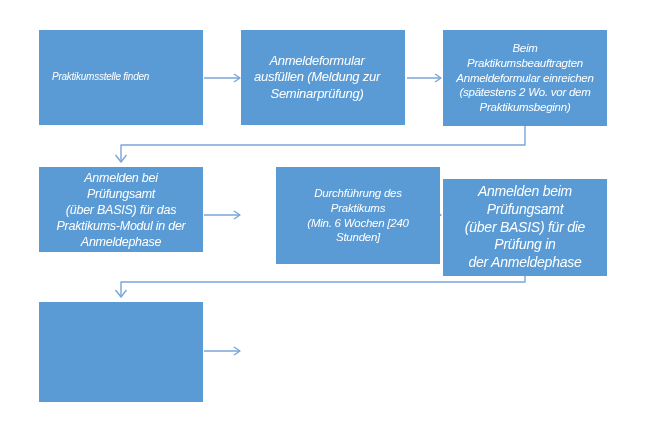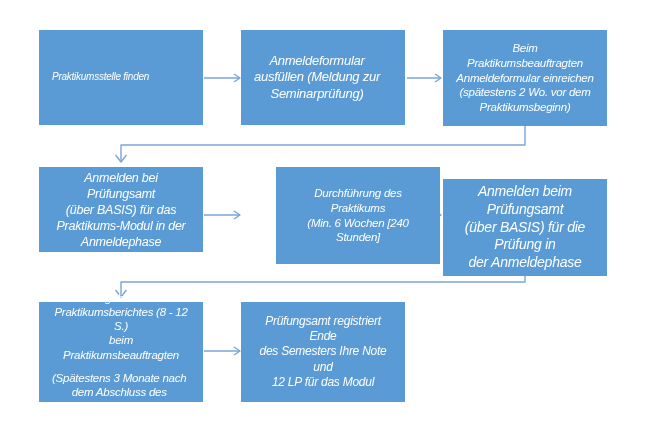--- a/index.html
+++ b/index.html
@@ -110,27 +110,16 @@
 (Min. 6 Wochen [240 Stunden]</span>
   </div>
 
   <div class="box b6">
     <span class="box-label">Anmelden beim Prüfungsamt
 (über BASIS) für die Prüfung in
 der Anmeldephase</span>
   </div>
 
   <div class="box b7">
-    <span class="box-label">Abgabe des
-Praktikumsberichtes (8 - 12 S.)
-beim Praktikumsbeauftragten</span>
-    <span class="box-label">(Spätestens 3 Monate nach
-dem Abschluss des
-Praktikums)</span>
   </div>
 
-  <div class="box b8">
-    <span class="box-label">Prüfungsamt registriert Ende
-des Semesters Ihre Note und
-12 LP für das Modul</span>
-  </div>
 
 </div>
 
 </body></html>

